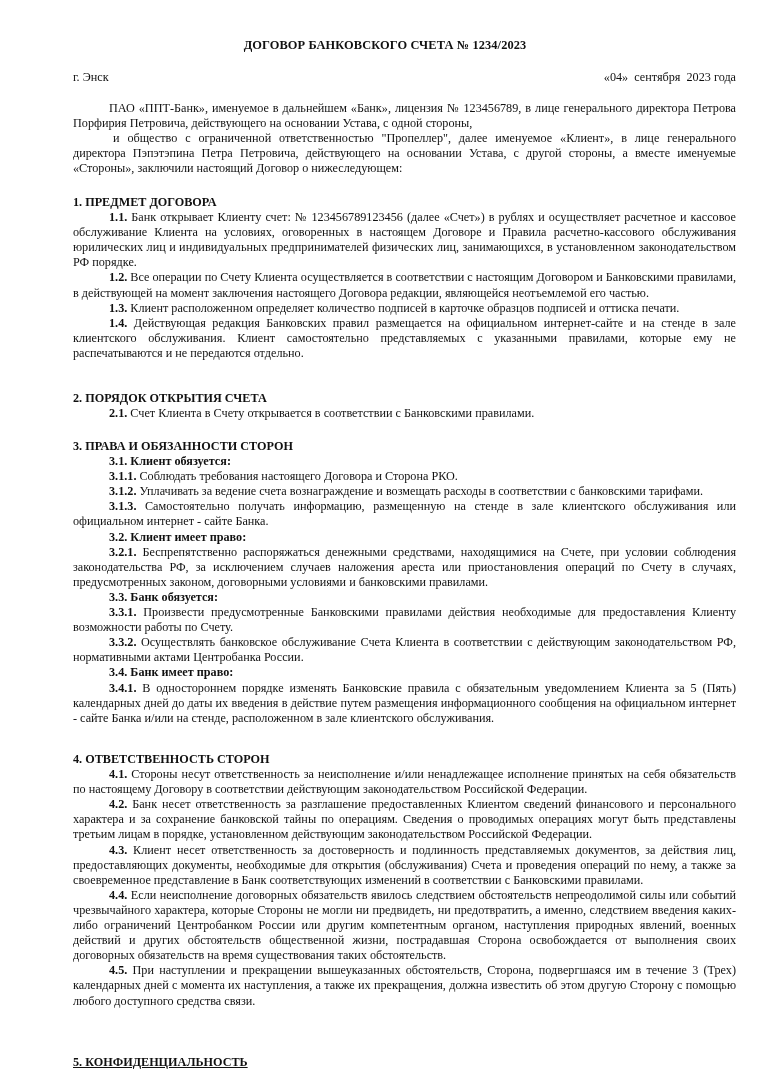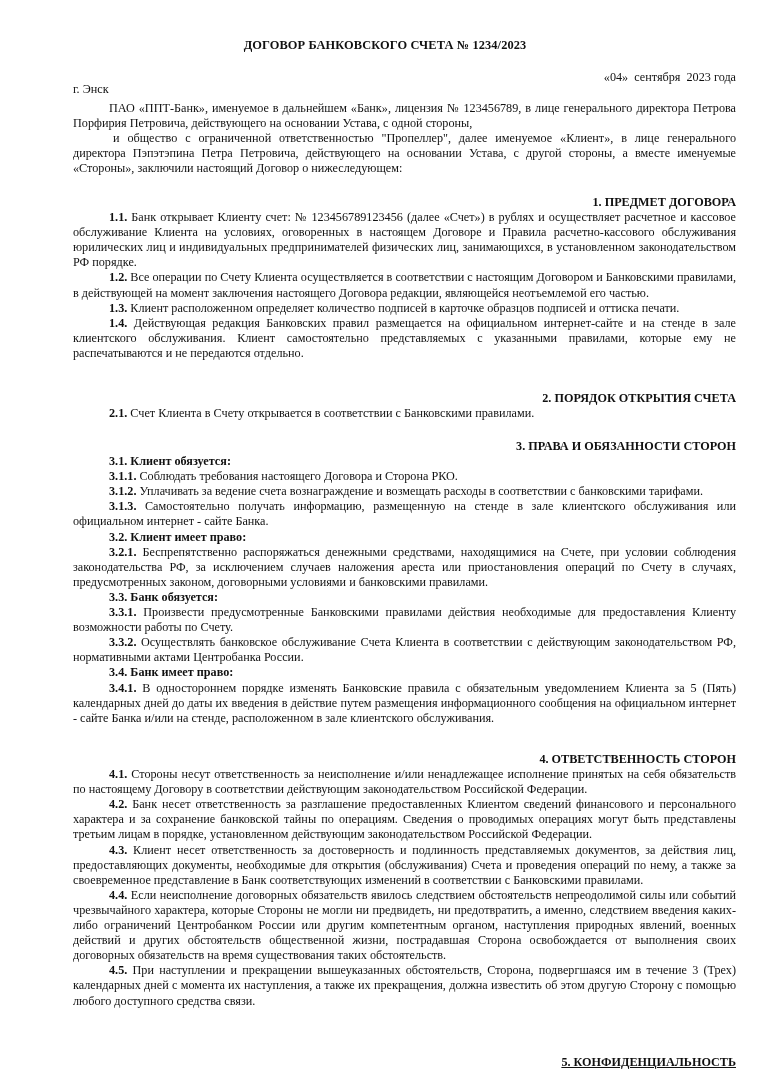--- a/index.html
+++ b/index.html
@@ -9,26 +9,26 @@
       color: #111111;
       font-size: 12.2px;
       line-height: 15.1px;
     }
     .page { position: relative; width: 770px; height: 1089px; }
     .title {
       position: absolute; left: 0; width: 770px; top: 38px;
       text-align: center; font-weight: bold; font-size: 12.4px; letter-spacing: 0.1px;
     }
     .place-date { position: absolute; left: 73px; width: 663px; top: 70px; }
-    .place-date .city { position: absolute; left: 0; top: 0; margin-top: 12px; }
+    .place-date .city { position: absolute; left: 0; top: 0; }
     .place-date .date { position: absolute; right: 0; top: 0; white-space: pre; }
     p { margin: 0; text-align: justify; }
     .indent { text-indent: 36px; }
     .indent2 { text-indent: 40px; }
-    .sec-head { text-align: right; font-weight: bold; }
+    .sec-head { text-align: left; font-weight: bold; }
     b.num { font-weight: bold; }
     .subhead { font-weight: bold; text-indent: 36px; }
     .block { position: absolute; left: 73px; width: 663px; }
   </style>
 </head>
 <body>
 
 <div class="page">
 
   <div class="title">ДОГОВОР БАНКОВСКОГО СЧЕТА № 1234/2023</div>

